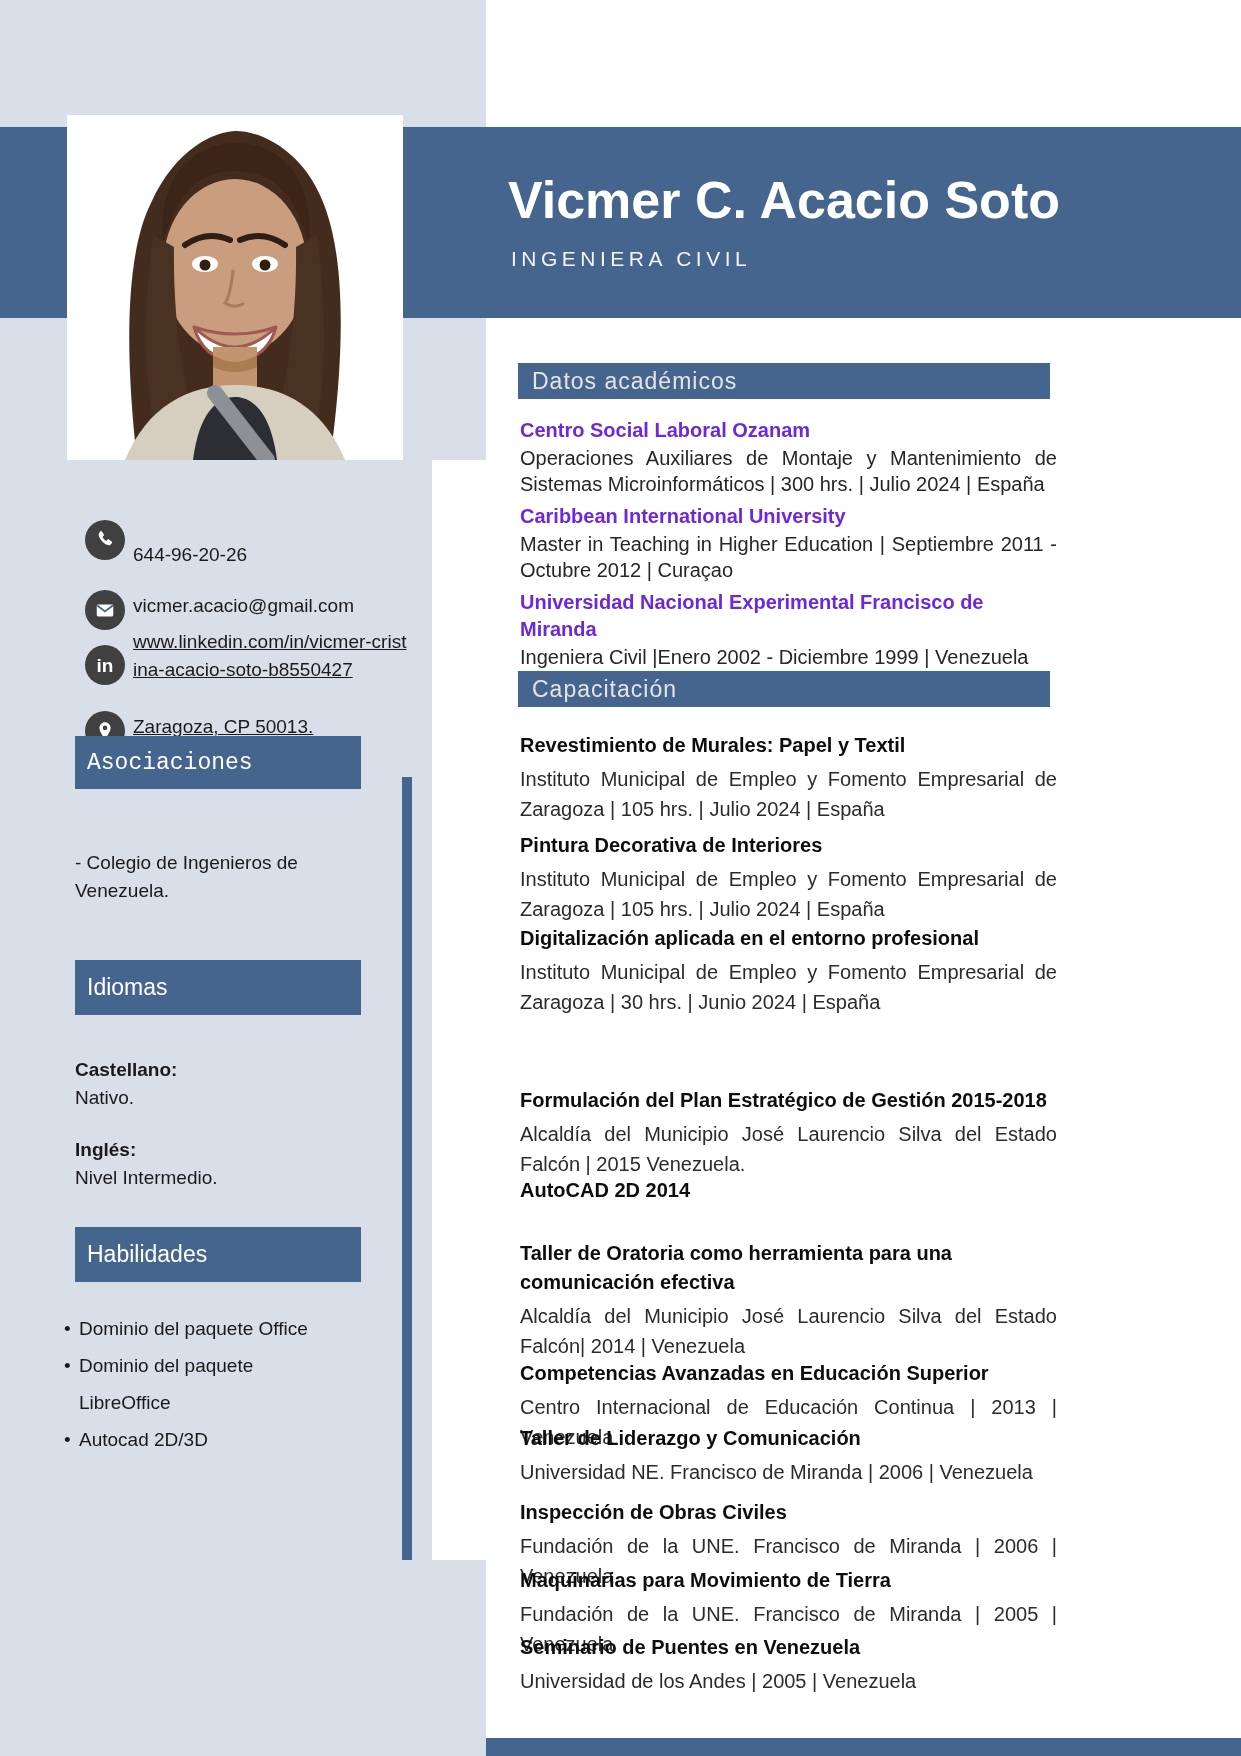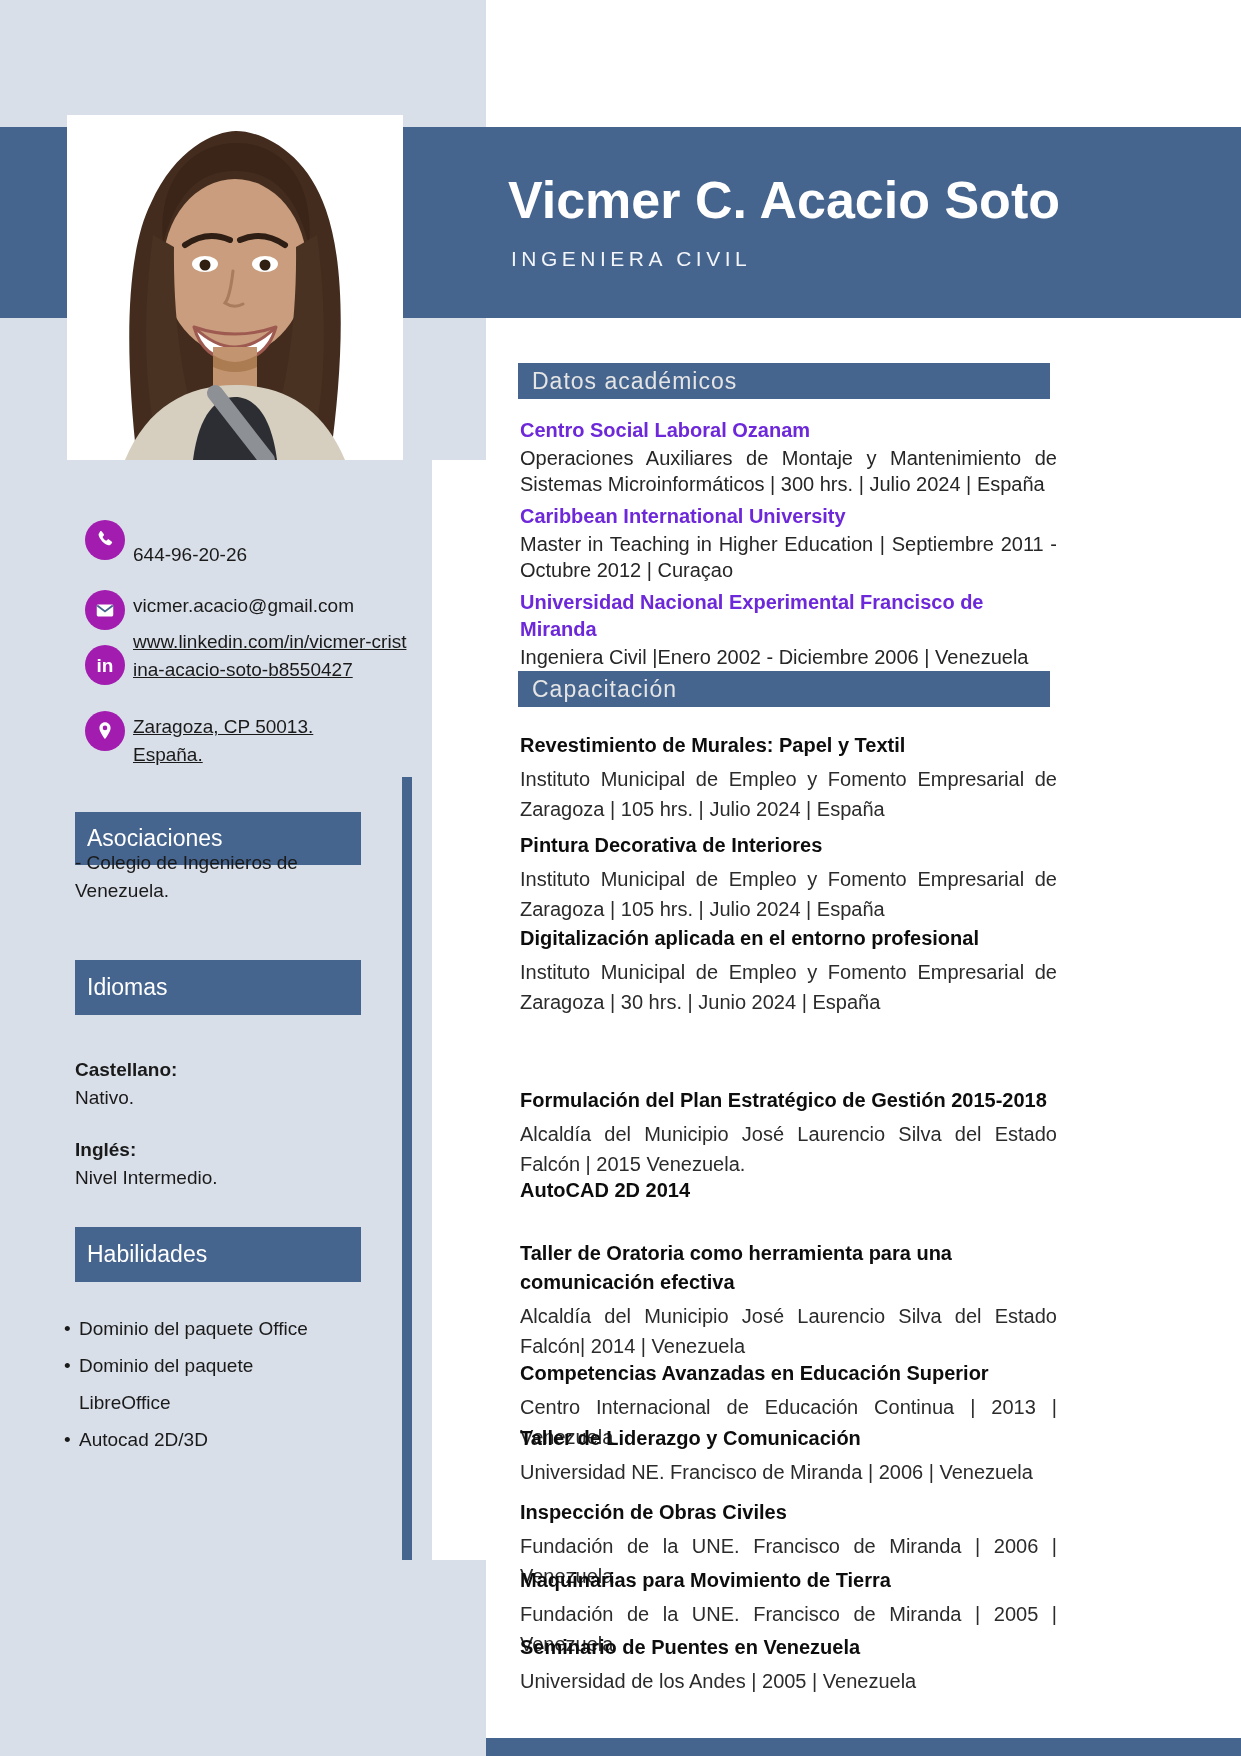--- a/index.html
+++ b/index.html
@@ -11,21 +11,21 @@
   .bottom-gray{position:absolute;left:0;top:1560px;width:486px;height:196px;background:#d9dfe9;}
   .name-band{position:absolute;left:0;top:127px;width:1241px;height:191px;background:#45648e;}
   .v-stripe{position:absolute;left:402px;top:777px;width:10px;height:783px;background:#45648e;}
   .footer-bar{position:absolute;left:486px;top:1738px;width:755px;height:18px;background:#45648e;}
   .photo-box{position:absolute;left:67px;top:115px;width:336px;height:345px;background:#ffffff;}
   .photo-box svg{display:block;width:100%;height:100%;}
   
   .name{position:absolute;left:508px;top:170px;font-size:52px;font-weight:bold;color:#ffffff;letter-spacing:0px;white-space:nowrap;}
   .role{position:absolute;left:511px;top:247px;font-size:21px;color:#f2f5fa;letter-spacing:4.5px;white-space:nowrap;}
   
-  .c-icon{position:absolute;left:85px;width:40px;height:40px;border-radius:50%;background:#a21caf;
+  .c-icon{position:absolute;left:85px;width:40px;height:40px;border-radius:50%;background:#404040;
           display:flex;align-items:center;justify-content:center;text-align:right;}
   .c-icon svg{width:22px;height:22px;}
   .c-label{position:absolute;left:133px;font-size:19px;color:#1a1a1a;}
   .li-glyph{color:#ffffff;font-size:19px;font-weight:bold;line-height:1;}
   .link-block{position:absolute;left:133px;top:628px;width:274px;font-size:19px;line-height:28px;
               color:#1a1a1a;text-decoration:underline;word-break:break-all;}
   .loc-block{position:absolute;left:133px;top:713px;width:235px;font-size:19px;line-height:28px;color:#1a1a1a;text-decoration:underline;}
   
   .sb-band{position:absolute;left:75px;width:286px;background:#45648e;color:#ffffff;
            display:flex;align-items:center;padding-left:12px;box-sizing:border-box;font-size:23px;}
@@ -104,21 +104,21 @@
   </div>
   <div class="link-block">www.linkedin.com/in/vicmer-cristina-acacio-soto-b8550427</div>
 
   <div class="c-icon" style="top:711px;">
     <svg viewBox="0 0 24 24">
         <path fill="#ffffff" d="M12 2.5c-3.4 0-6.1 2.7-6.1 6.1 0 4.4 6.1 12.2 6.1 12.2s6.1-7.8 6.1-12.2c0-3.4-2.7-6.1-6.1-6.1zm0 8.6a2.5 2.5 0 1 1 0-5 2.5 2.5 0 0 1 0 5z"></path>
       </svg>
   </div>
   <div class="loc-block">Zaragoza, CP 50013. España.</div>
 
-  <div class="sb-band" style="top:812px;height:53px;">
+  <div class="sb-band" style="top:736px;height:53px;font-family:Liberation Mono, monospace;">
     <span>Asociaciones</span>
   </div>
   <div class="sb-text" style="top:849px;width:300px;">- Colegio de Ingenieros de Venezuela.</div>
 
   <div class="sb-band" style="top:960px;height:55px;">
     <span>Idiomas</span>
   </div>
   <div class="sb-text" style="top:1056px;">
     <div class="lang-name">Castellano:</div>
     <div>Nativo.</div>
@@ -144,21 +144,21 @@
   <div class="entry" style="top:417px;">
     <p class="t">Centro Social Laboral Ozanam</p>
     <p class="d">Operaciones Auxiliares de Montaje y Mantenimiento de Sistemas Microinformáticos | 300 hrs. | Julio 2024 | España</p>
   </div>
   <div class="entry" style="top:503px;">
     <p class="t">Caribbean International University</p>
     <p class="d">Master in Teaching in Higher Education | Septiembre 2011 - Octubre 2012 | Curaçao</p>
   </div>
   <div class="entry" style="top:589px;">
     <p class="t">Universidad Nacional Experimental Francisco de Miranda</p>
-    <p class="d">Ingeniera Civil |Enero 2002 - Diciembre 2006 | Venezuela</p>
+    <p class="d">Ingeniera Civil |Enero 2002 - Diciembre 1999 | Venezuela</p>
   </div>
 
   <div class="m-band" style="top:671px;">
     <span>Capacitación</span>
   </div>
 
   <div class="cap-entry" style="top:731px;">
     <p class="t">Revestimiento de Murales: Papel y Textil</p>
     <p class="d">Instituto Municipal de Empleo y Fomento Empresarial de Zaragoza | 105 hrs. | Julio 2024 | España</p>
   </div>

